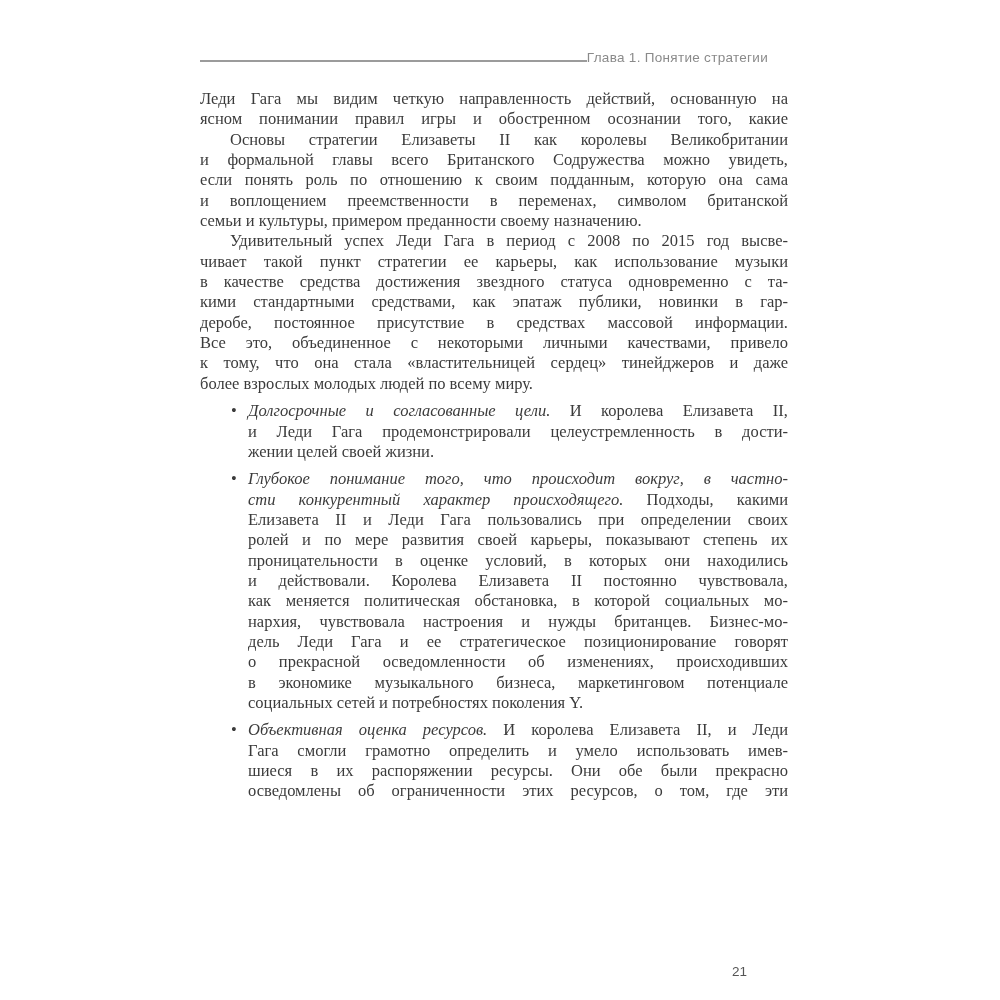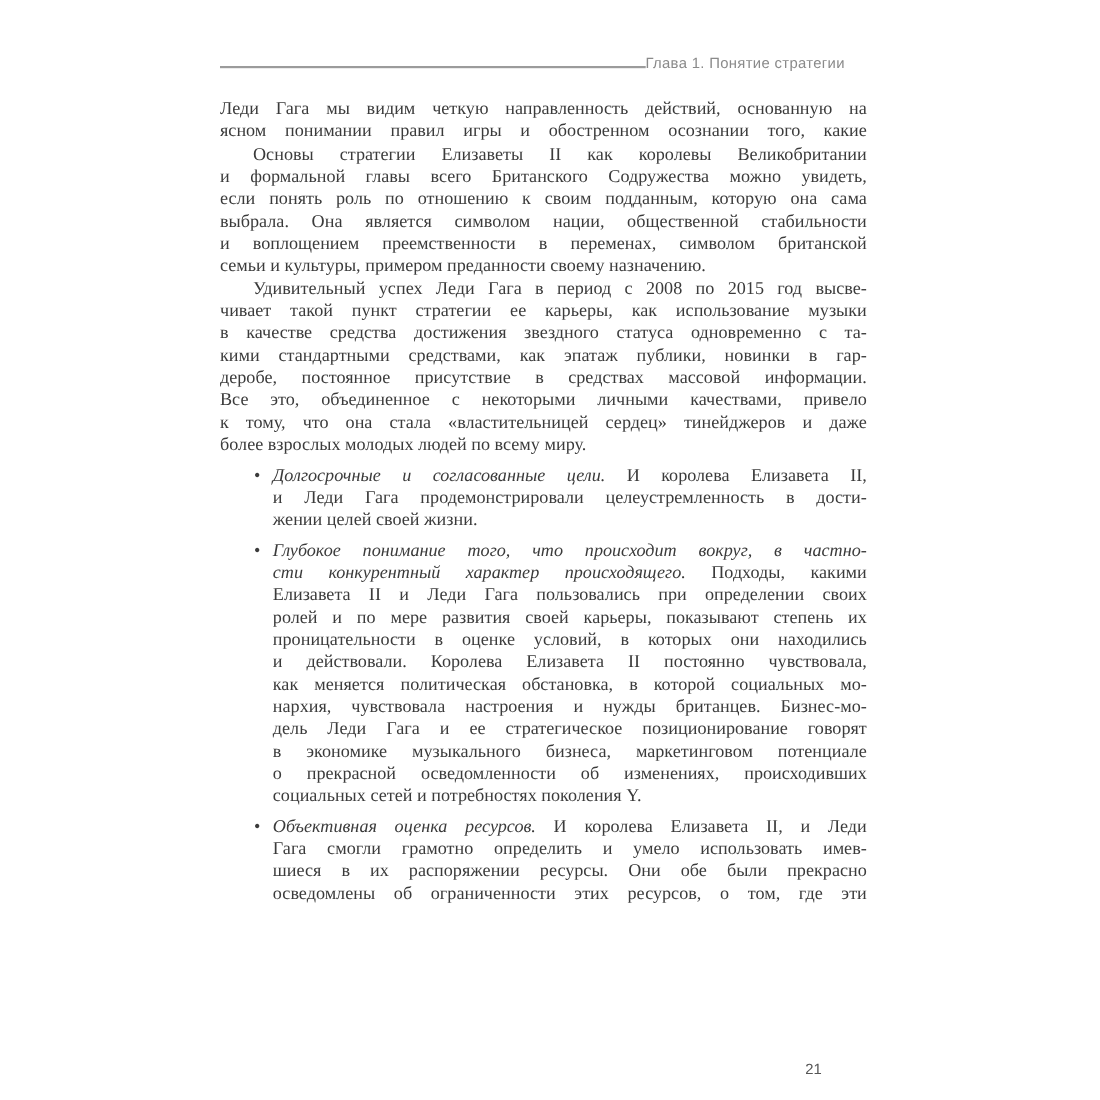--- a/index.html
+++ b/index.html
@@ -85,21 +85,20 @@
 
   <div class="text-column">
       <div class="block paragraph">
         <div class="line"><span>Леди Гага мы видим четкую направленность действий, основанную на</span></div>
         <div class="line"><span>ясном понимании правил игры и обостренном осознании того, какие</span></div>
       </div>
       <div class="block paragraph">
         <div class="line first-indent"><span>Основы стратегии Елизаветы II как королевы Великобритании</span></div>
         <div class="line"><span>и формальной главы всего Британского Содружества можно увидеть,</span></div>
         <div class="line"><span>если понять роль по отношению к своим подданным, которую она сама</span></div>
-        <div class="line"><span>выбрала. Она является символом нации, общественной стабильности</span></div>
         <div class="line"><span>и воплощением преемственности в переменах, символом британской</span></div>
         <div class="line endline"><span>семьи и культуры, примером преданности своему назначению.</span></div>
       </div>
       <div class="block paragraph">
         <div class="line first-indent"><span>Удивительный успех Леди Гага в период с 2008 по 2015 год высве-</span></div>
         <div class="line"><span>чивает такой пункт стратегии ее карьеры, как использование музыки</span></div>
         <div class="line"><span>в качестве средства достижения звездного статуса одновременно с та-</span></div>
         <div class="line"><span>кими стандартными средствами, как эпатаж публики, новинки в гар-</span></div>
         <div class="line"><span>деробе, постоянное присутствие в средствах массовой информации.</span></div>
         <div class="line"><span>Все это, объединенное с некоторыми личными качествами, привело</span></div>
@@ -116,22 +115,22 @@
         <span class="bullet-marker">•</span>
         <div class="line"><span class="it">Глубокое понимание того, что происходит вокруг, в частно-</span></div>
         <div class="line"><span class="it">сти конкурентный характер происходящего.</span><span> Подходы, какими</span></div>
         <div class="line"><span>Елизавета II и Леди Гага пользовались при определении своих</span></div>
         <div class="line"><span>ролей и по мере развития своей карьеры, показывают степень их</span></div>
         <div class="line"><span>проницательности в оценке условий, в которых они находились</span></div>
         <div class="line"><span>и действовали. Королева Елизавета II постоянно чувствовала,</span></div>
         <div class="line"><span>как меняется политическая обстановка, в которой социальных мо-</span></div>
         <div class="line"><span>нархия, чувствовала настроения и нужды британцев. Бизнес-мо-</span></div>
         <div class="line"><span>дель Леди Гага и ее стратегическое позиционирование говорят</span></div>
+        <div class="line"><span>о прекрасной осведомленности об изменениях, происходивших</span></div>
         <div class="line"><span>в экономике музыкального бизнеса, маркетинговом потенциале</span></div>
-        <div class="line"><span>о прекрасной осведомленности об изменениях, происходивших</span></div>
         <div class="line endline"><span>социальных сетей и потребностях поколения Y.</span></div>
       </div>
       <div class="block bullet">
         <span class="bullet-marker">•</span>
         <div class="line"><span class="it">Объективная оценка ресурсов.</span><span> И королева Елизавета II, и Леди</span></div>
         <div class="line"><span>Гага смогли грамотно определить и умело использовать имев-</span></div>
         <div class="line"><span>шиеся в их распоряжении ресурсы. Они обе были прекрасно</span></div>
         <div class="line"><span>осведомлены об ограниченности этих ресурсов, о том, где эти</span></div>
       </div>
     </div>

